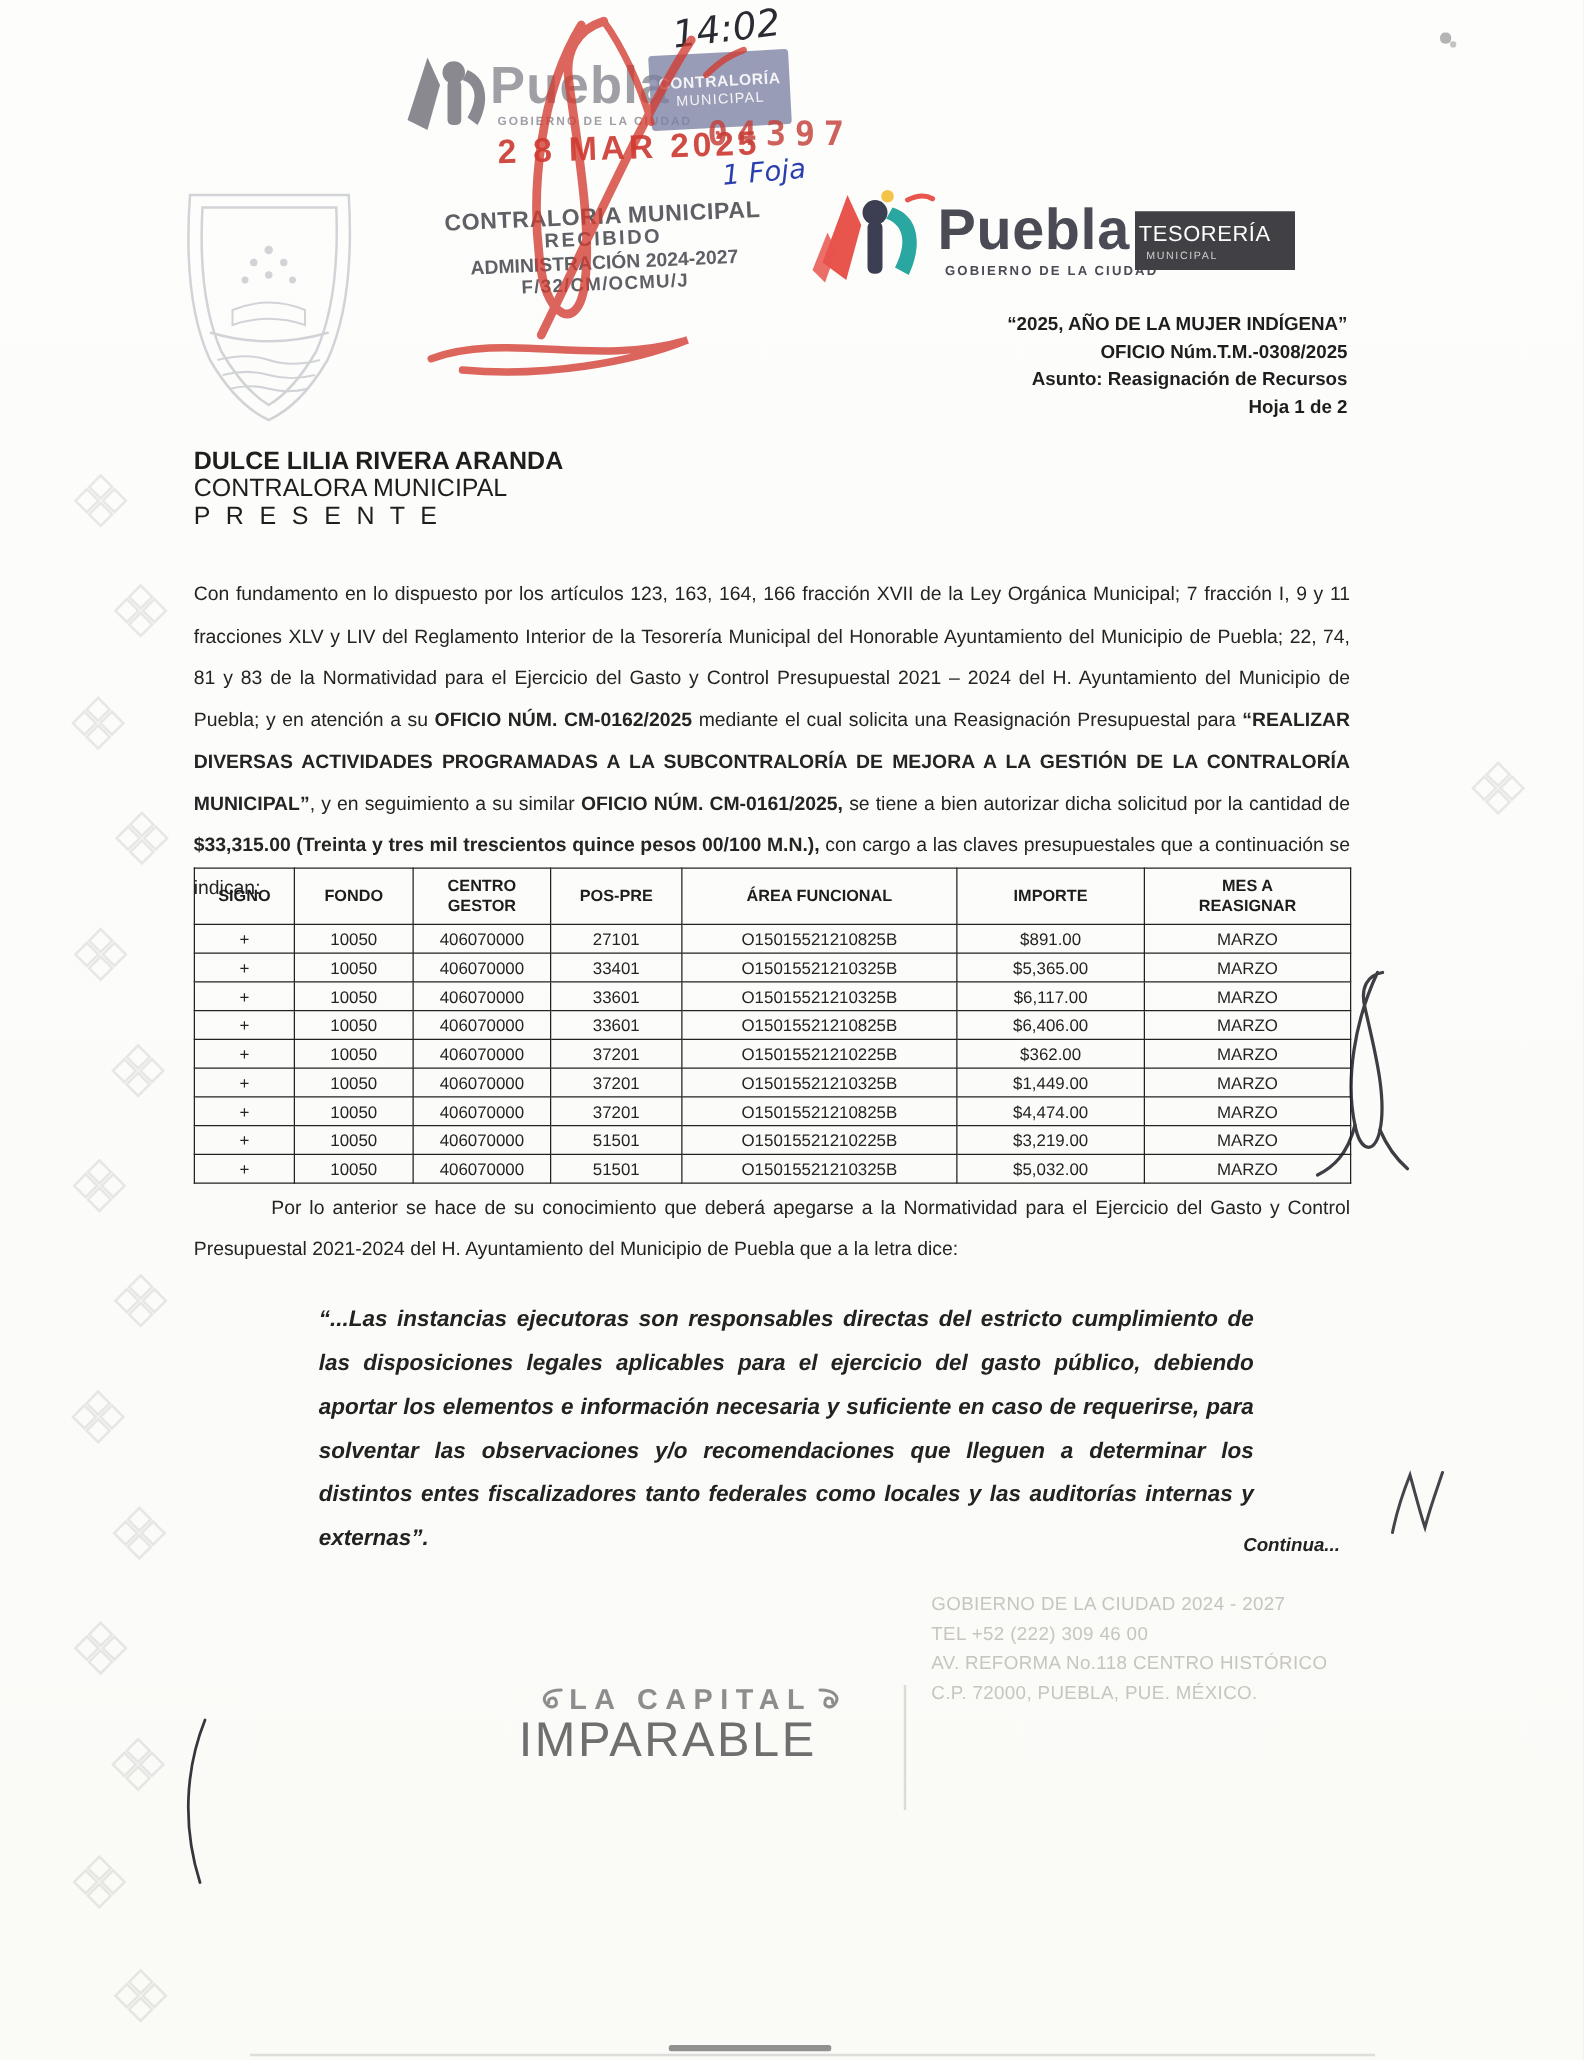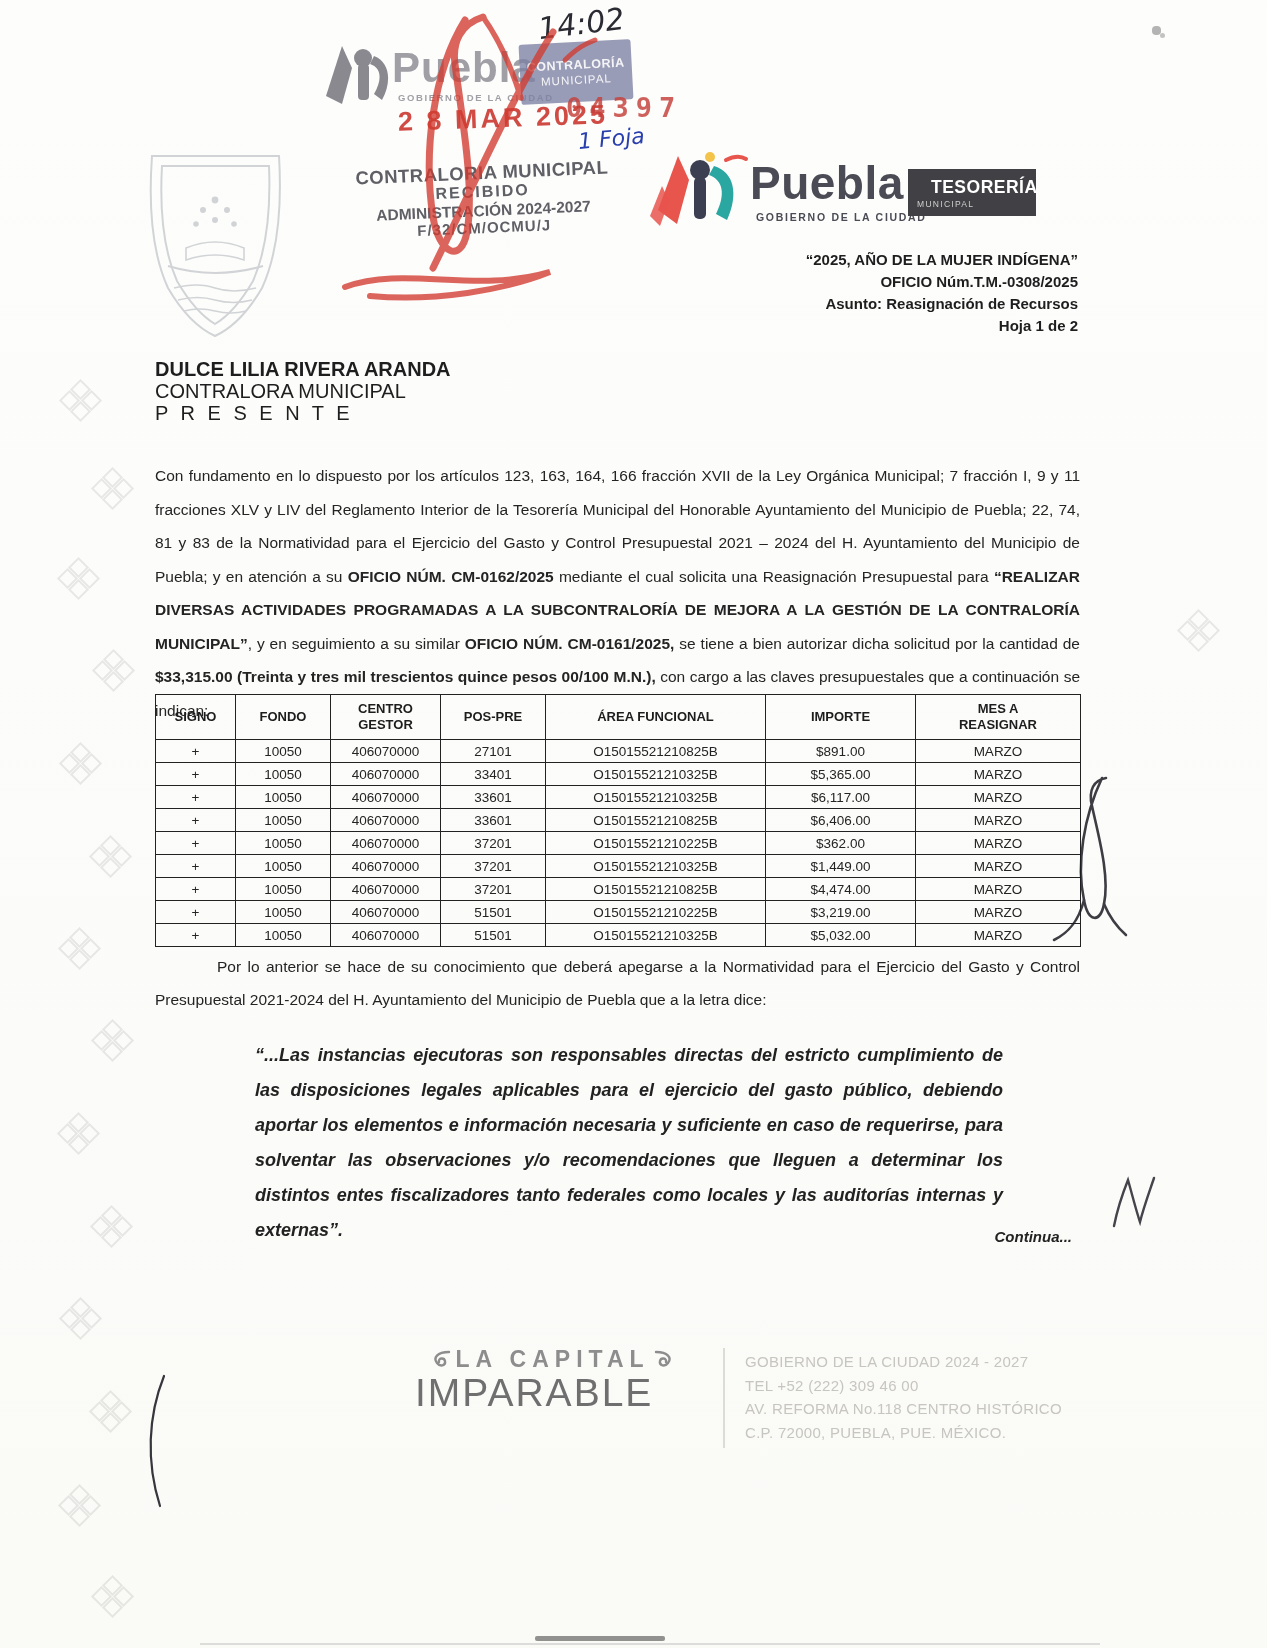--- a/index.html
+++ b/index.html
@@ -59,21 +59,21 @@
   .received-stamp .r3{font-size:15.5px;font-weight:bold;}
   .received-stamp .r4{font-size:15px;font-weight:bold;letter-spacing:1px;}
 
   
   .brand-word{left:750px;top:156px;font-size:46px;font-weight:bold;color:#4b4b55;letter-spacing:.5px;}
   .brand-sub{left:756px;top:211px;font-size:10.5px;font-weight:bold;letter-spacing:1.7px;color:#4b4b55;}
   .dept-box{
     left:908px;top:169px;width:128px;height:47px;background:#414145;
     color:#fff;padding:0;display:flex;flex-direction:column;justify-content:center;
   }
-  .dept-box .d1{font-size:17.5px;font-weight:bold;letter-spacing:.5px;margin-left:23px;}
+  .dept-box .d1{font-size:17.5px;font-weight:normal;letter-spacing:.5px;margin-left:3px;}
   .dept-box .d2{font-size:8.5px;letter-spacing:1.3px;color:#cfcfcf;margin-left:9px;margin-top:1px;}
 
   .hdr-right{right:189px;top:249px;text-align:right;font-size:15px;font-weight:bold;line-height:22px;color:#1e1e1e;}
 
   
   .addr{left:155px;top:358px;font-size:20px;line-height:22px;color:#1e1e1e;}
   .addr .nm{font-weight:bold;}
   .addr .pr{letter-spacing:3.5px;}
 
   
@@ -92,21 +92,21 @@
     border:1.6px solid #222;font-size:13.5px;text-align:center;vertical-align:middle;
     height:22px;padding:0 3px;color:#242424;white-space:nowrap;overflow:hidden;
   }
 
   
   .footer-logo{left:415px;top:1346px;width:275px;}
   .footer-logo .cap-row{display:flex;align-items:center;justify-content:center;gap:4px;}
   .footer-logo .cap{font-size:23px;font-weight:bold;letter-spacing:6px;color:#8d8d8d;}
   .footer-logo .imp{font-size:39px;font-weight:normal;letter-spacing:2px;color:#6f6f6f;margin-top:-2px;}
   .footer-divider{left:723px;top:1348px;width:1.5px;height:100px;background:#dcdcd6;}
-  .footer-addr{left:745px;top:1350px;font-size:15px;line-height:23.5px;color:#c7c5bf;letter-spacing:.3px;}
+  .footer-addr{left:745px;top:1272px;font-size:15px;line-height:23.5px;color:#c7c5bf;letter-spacing:.3px;}
 
   .smudge1{left:535px;top:1636px;width:130px;height:5px;background:#3a3a3a;opacity:.55;border-radius:2px;}
   .smudge2{left:200px;top:1643px;width:900px;height:1.5px;background:#999;opacity:.3;}
   .corner-mark{left:1152px;top:26px;width:9px;height:9px;background:#6b6b6b;border-radius:45%;opacity:.5;}
   .corner-mark2{left:1160px;top:33px;width:5px;height:5px;background:#8a8a8a;border-radius:50%;opacity:.5;}
 </style>
 </head>
 <body>
 
 <div class="page">

